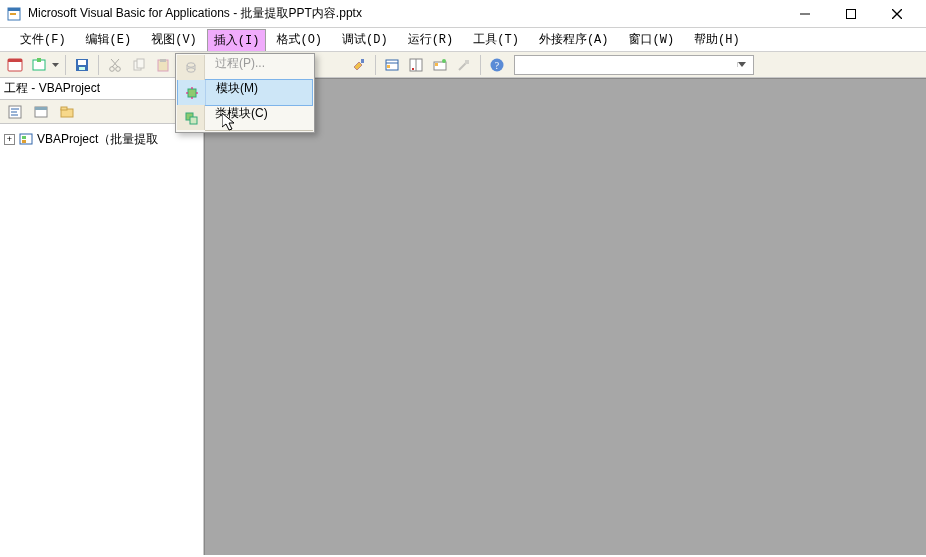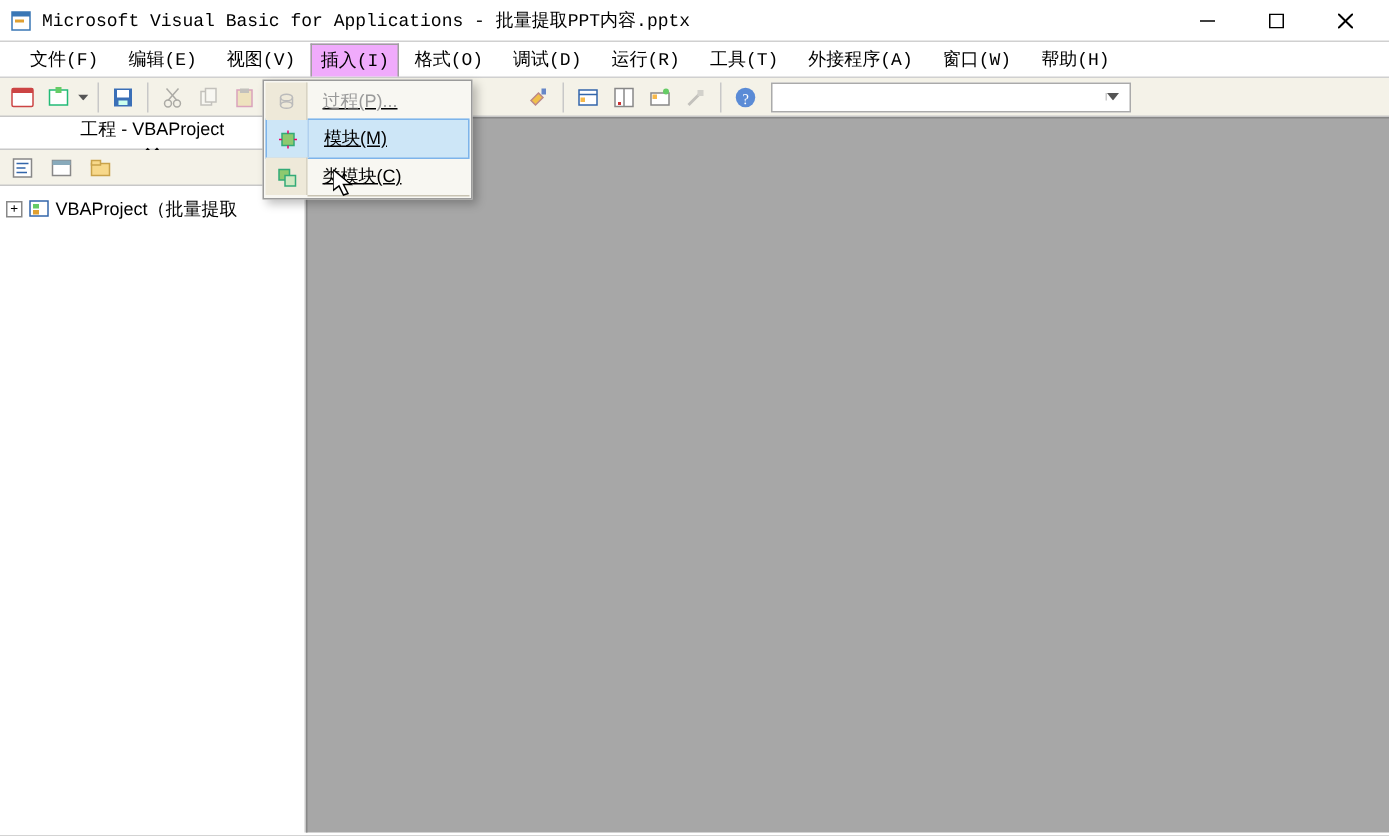--- a/index.html
+++ b/index.html
@@ -12,21 +12,20 @@
     overflow: hidden;
     position: relative;
   }
   .titlebar {
     height: 28px;
     background: #fff;
     border-bottom: 1px solid #d0d0d0;
     display: flex;
     align-items: center;
     padding: 12px 6px;
-    font-family: Liberation Mono, monospace;
   }
   .titlebar .app-icon { width:16px; height:16px; margin-right:6px; display:inline-flex; align-items:center; justify-content:center;}
   .titlebar .title { flex: 0 0 auto; }
   .titlebar .spacer { flex: 1; }
   .win-controls { display:flex; height:100%; align-items:center;}
   .win-btn { width:46px; height:30px; display:flex; align-items:center; justify-content:center; font-size:14px;}
   .menubar {
     height: 24px;
     background: #fff;
     display: flex;
@@ -81,21 +80,20 @@
     background: #fff;
     display:flex; flex-direction:column;
   }
   .pane-title {
     height:22px;
     background:#fff;
     border-bottom:1px solid #c8c8c8;
     display:flex; align-items:center;
     padding:0 4px;
     font-size:12px;
-    flex-direction:column;
   }
   .pane-title .spacer{flex:1;}
   .pane-title .x { width:18px; text-align:center; font-weight:bold; font-size:14px;}
   .pane-toolbar {
     height:24px;
     background:#f4f2e8;
     border-bottom:1px solid #c8c8c8;
     display:flex; align-items:center;
     padding:0 4px; gap:4px;
   }
@@ -118,23 +116,22 @@
     top: 53px;
     left: 175px;
     width: 140px;
     background:#f8f7f2;
     border:1px solid #9b9b9b;
     box-shadow: 3px 3px 6px rgba(0,0,0,0.25);
     z-index:25;
     padding:1px;
   }
   .dd-row {
-    display:flex; align-items:center;
+    display:flex; 
     height:25px;
-    text-decoration:underline;
   }
   .dd-iconcol {
     width:28px; height:100%;
     background:#eee9d9;
     display:flex; align-items:center; justify-content:center;
     border-right:1px solid #d8d3c4;
   }
   .dd-label {
     flex:1;
     padding:0 10px;

